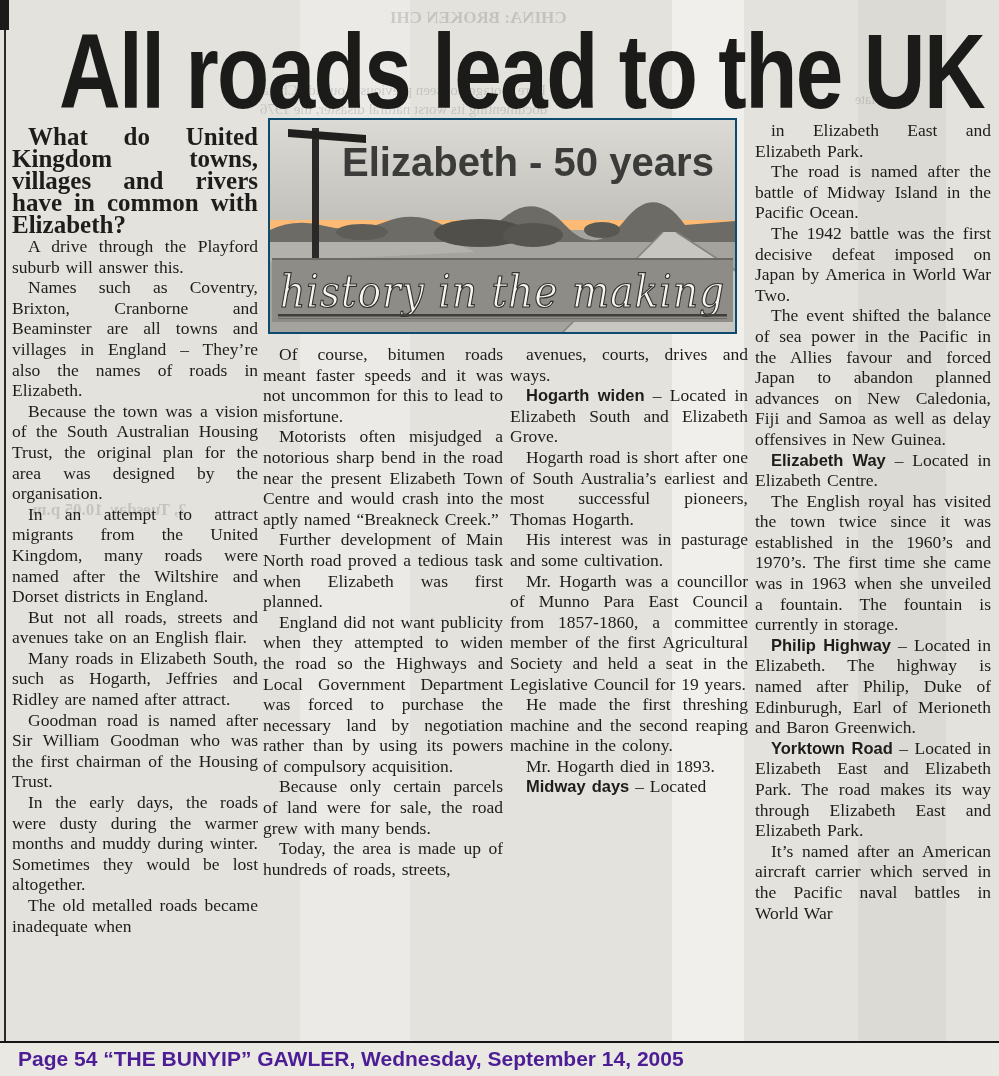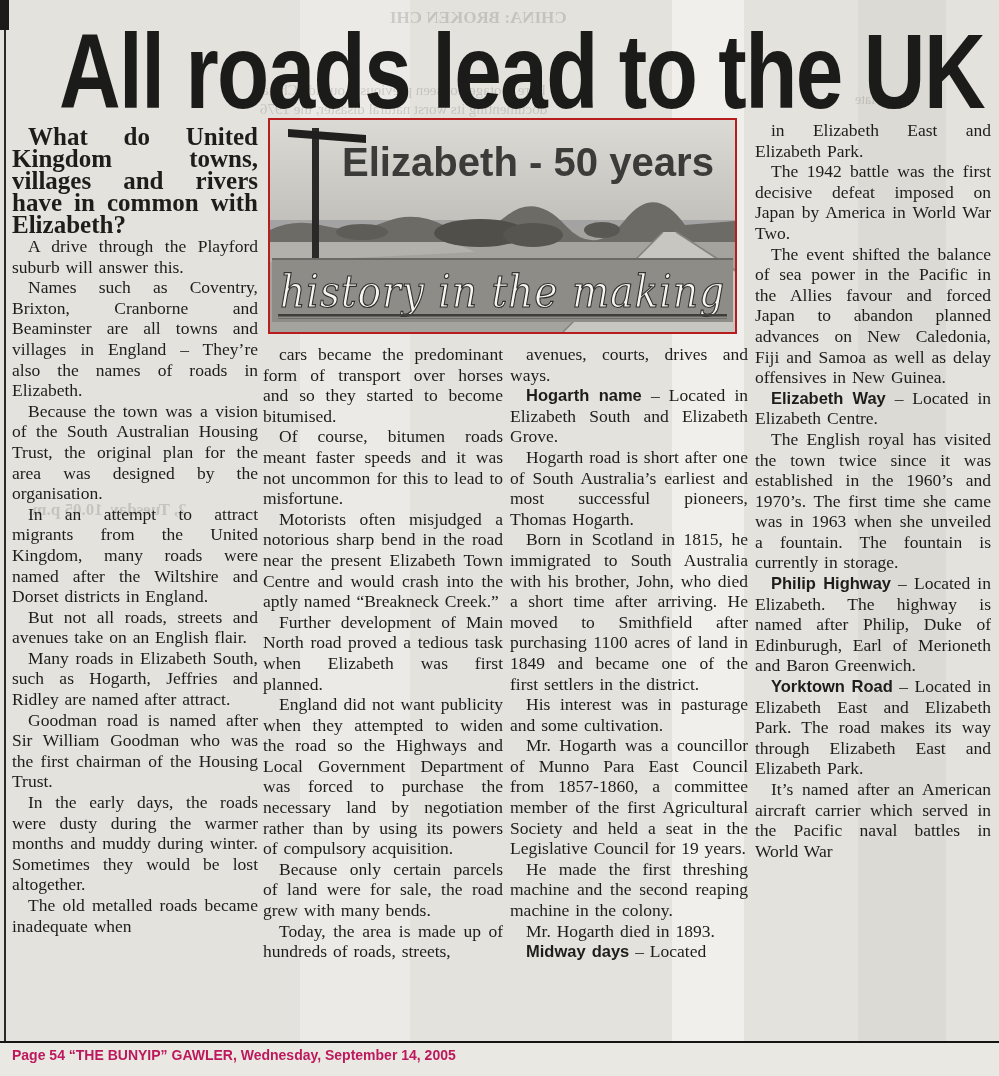--- a/index.html
+++ b/index.html
@@ -34,30 +34,30 @@
   #col-1{left:12px;top:126px;width:246px;height:914px;}
   #col-2{left:263px;top:344px;width:240px;height:696px;}
   #col-3{left:510px;top:344px;width:238px;height:696px;}
   #col-4{left:755px;top:120px;width:236px;height:920px;}
   .lead{font-weight:bold;font-size:25px;line-height:22px;}
   b.road{font-family:"Liberation Sans",sans-serif;font-size:16.5px;}
 
   
   #photo{
     position:absolute;left:268px;top:118px;width:469px;height:216px;
-    border:2px solid #b91c1c;box-sizing:border-box;background:#a3a3a3;
+    border:2px solid #0c4a6e;box-sizing:border-box;background:#fdba74;
   }
   
   #footer-rule{position:absolute;left:0;top:1041px;width:999px;height:2px;background:#141414;}
   #footer{
     position:absolute;left:0;top:1043px;width:999px;height:33px;background:#eae8e3;
   }
   #footer-text{
-    position:absolute;left:12px;top:4px;
-    font-family:"Liberation Sans",sans-serif;font-weight:bold;font-size:14px;color:#be185d;
+    position:absolute;left:18px;top:4px;
+    font-family:"Liberation Sans",sans-serif;font-weight:bold;font-size:21px;color:#4c1d95;
   }
 </style>
 </head>
 <body>
 
 <div id="page">
 
   <div class="band" id="band-a"></div>
   <div class="band" id="band-b"></div>
   <div class="band" id="band-c"></div>
@@ -127,47 +127,46 @@
         <p>But not all roads, streets and avenues take on an English flair.</p>
         <p>Many roads in Elizabeth South, such as Hogarth, Jeffries and Ridley are named after attract.</p>
         <p>Goodman road is named after Sir William Goodman who was the first chairman of the Housing Trust.</p>
         <p>In the early days, the roads were dusty during the warmer months and muddy during winter. Sometimes they would be lost altogether.</p>
         <p>The old metalled roads became inadequate when</p>
       </div>
   </div>
 
   <div class="col" id="col-2">
     <div>
-        <p>cars became the predominant form of transport over horses and so they started to become bitumised.</p>
         <p>Of course, bitumen roads meant faster speeds and it was not uncommon for this to lead to misfortune.</p>
         <p>Motorists often misjudged a notorious sharp bend in the road near the present Elizabeth Town Centre and would crash into the aptly named “Breakneck Creek.”</p>
         <p>Further development of Main North road proved a tedious task when Elizabeth was first planned.</p>
         <p>England did not want publicity when they attempted to widen the road so the Highways and Local Government Department was forced to purchase the necessary land by negotiation rather than by using its powers of compulsory acquisition.</p>
         <p>Because only certain parcels of land were for sale, the road grew with many bends.</p>
         <p>Today, the area is made up of hundreds of roads, streets,</p>
       </div>
   </div>
 
   <div class="col" id="col-3">
     <div>
         <p>avenues, courts, drives and ways.</p>
-        <p><b class="road">Hogarth name</b> – Located in Elizabeth South and Elizabeth Grove.</p>
+        <p><b class="road">Hogarth widen</b> – Located in Elizabeth South and Elizabeth Grove.</p>
         <p>Hogarth road is short after one of South Australia’s earliest and most successful pioneers, Thomas Hogarth.</p>
-        <p>Born in Scotland in 1815, he immigrated to South Australia with his brother, John, who died a short time after arriving. He moved to Smithfield after purchasing 1100 acres of land in 1849 and became one of the first settlers in the district.</p>
         <p>His interest was in pasturage and some cultivation.</p>
         <p>Mr. Hogarth was a councillor of Munno Para East Council from 1857-1860, a committee member of the first Agricultural Society and held a seat in the Legislative Council for 19 years.</p>
         <p>He made the first threshing machine and the second reaping machine in the colony.</p>
         <p>Mr. Hogarth died in 1893.</p>
         <p><b class="road">Midway days</b> – Located</p>
       </div>
   </div>
 
   <div class="col" id="col-4">
     <div>
         <p>in Elizabeth East and Elizabeth Park.</p>
+        <p>The road is named after the battle of Midway Island in the Pacific Ocean.</p>
         <p>The 1942 battle was the first decisive defeat imposed on Japan by America in World War Two.</p>
         <p>The event shifted the balance of sea power in the Pacific in the Allies favour and forced Japan to abandon planned advances on New Caledonia, Fiji and Samoa as well as delay offensives in New Guinea.</p>
         <p><b class="road">Elizabeth Way</b> – Located in Elizabeth Centre.</p>
         <p>The English royal has visited the town twice since it was established in the 1960’s and 1970’s. The first time she came was in 1963 when she unveiled a fountain. The fountain is currently in storage.</p>
         <p><b class="road">Philip Highway</b> – Located in Elizabeth. The highway is named after Philip, Duke of Edinburugh, Earl of Merioneth and Baron Greenwich.</p>
         <p><b class="road">Yorktown Road</b> – Located in Elizabeth East and Elizabeth Park. The road makes its way through Elizabeth East and Elizabeth Park.</p>
         <p>It’s named after an American aircraft carrier which served in the Pacific naval battles in World War</p>
       </div>
   </div>
 

